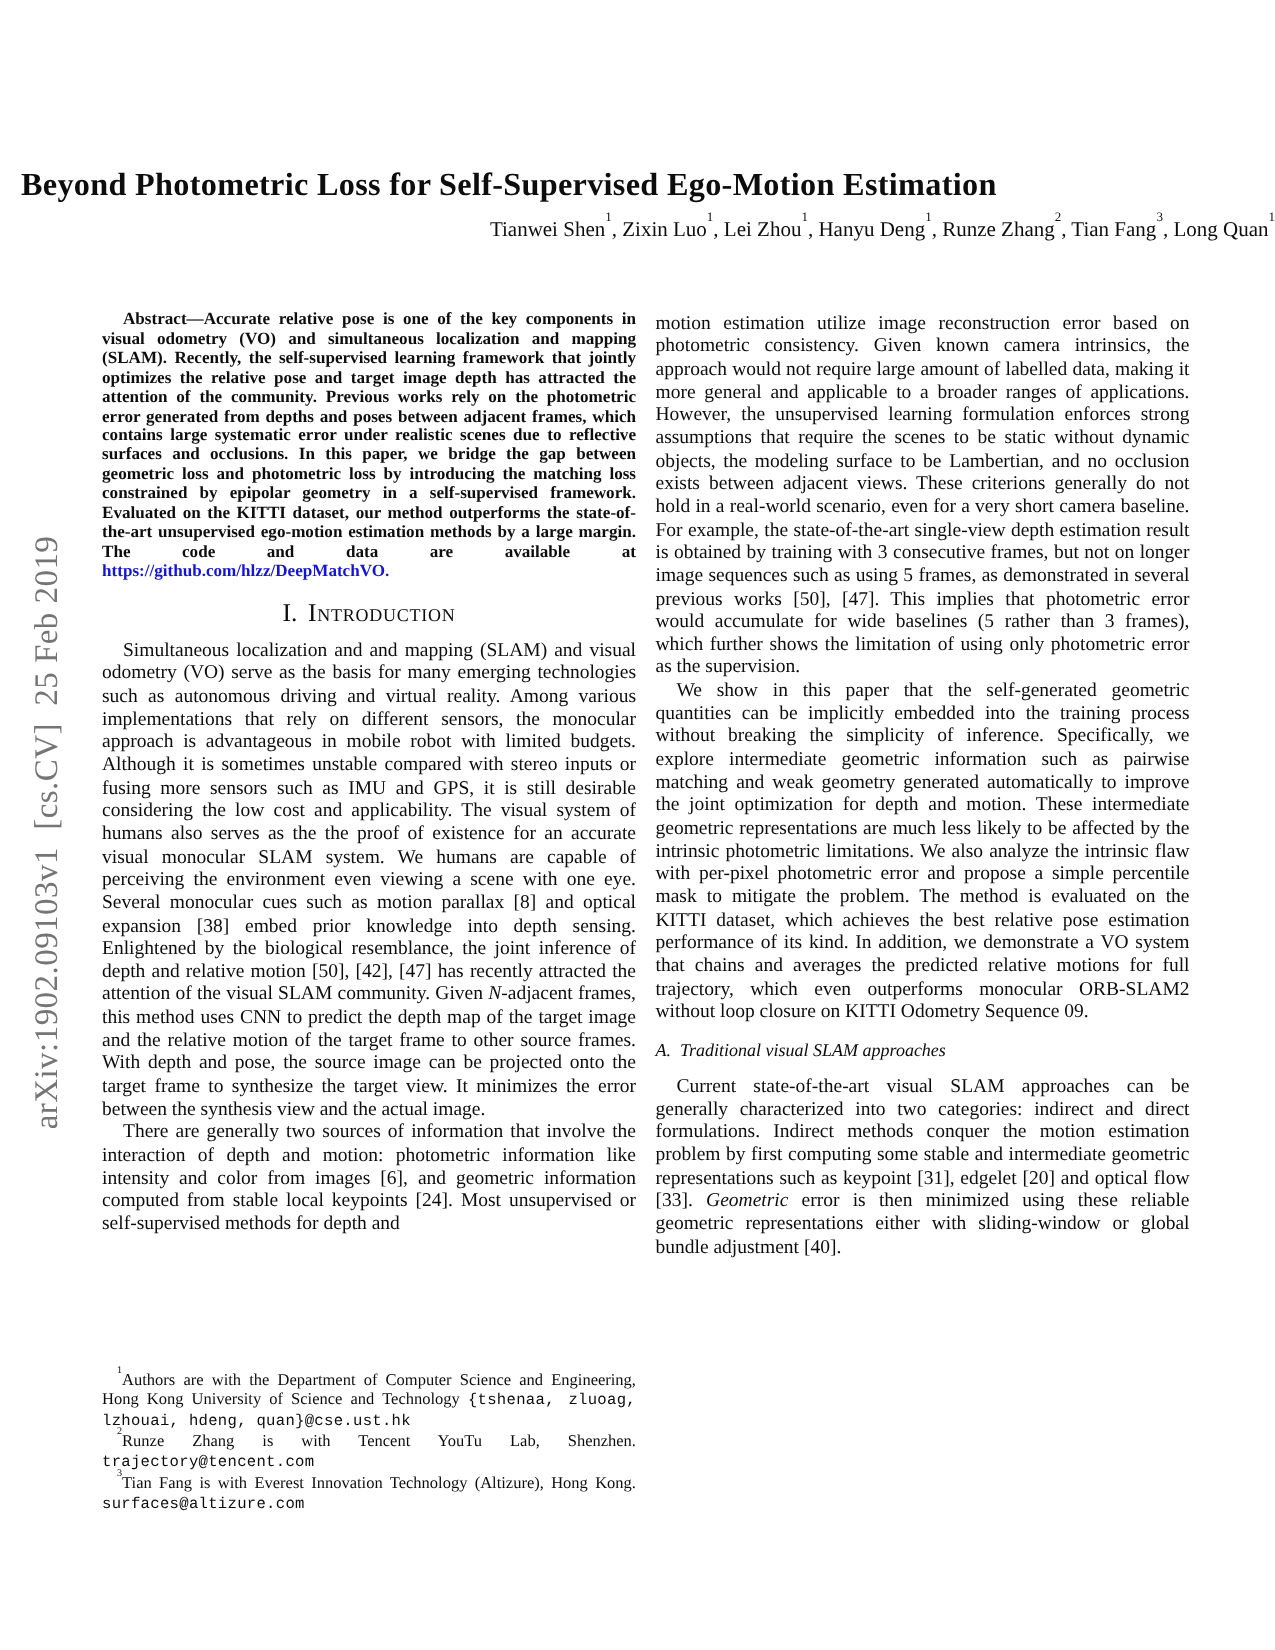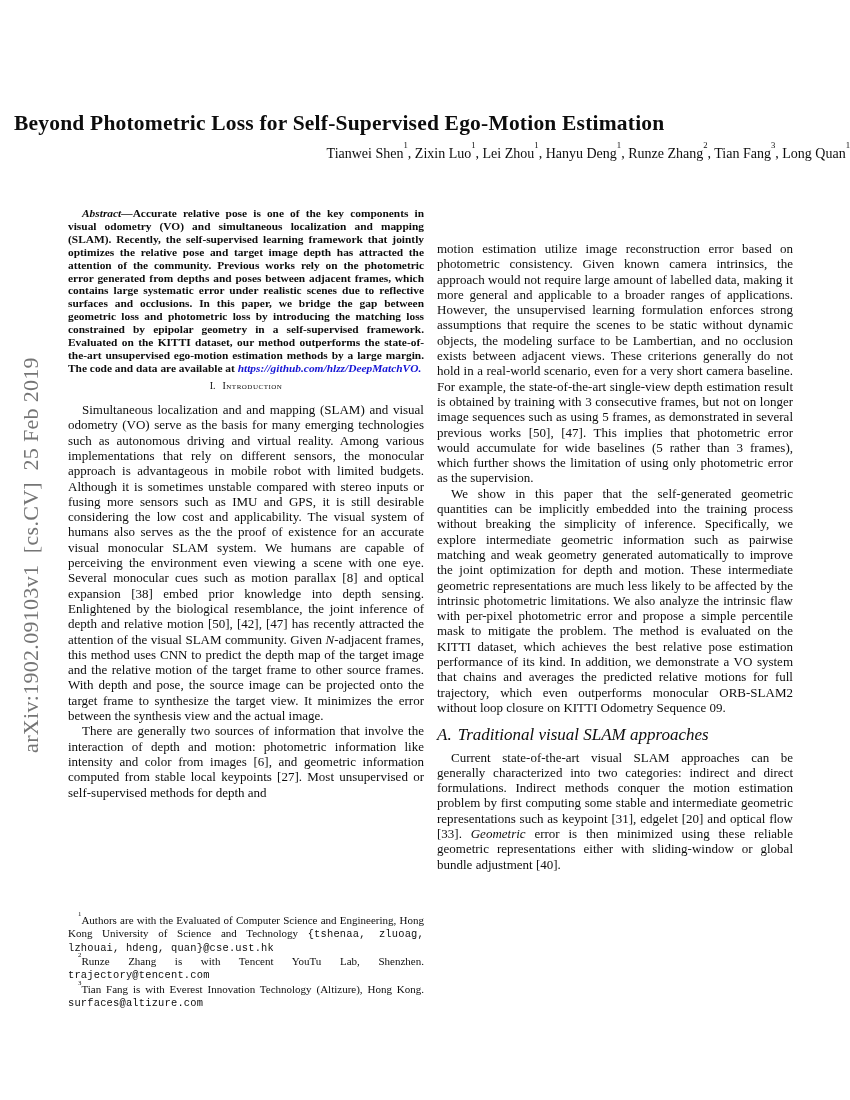--- a/index.html
+++ b/index.html
@@ -29,40 +29,40 @@
     text-align:right;font-size:14px;margin:0;
   }
   sup, .sup{font-size:62%;line-height:0;position:relative;top:-0.45em;}
 
   
   .col{position:absolute;top:207px;width:356px;font-size:13px;line-height:15.3px;text-align:justify;}
   .col-left{left:68px;height:803px;}
   .col-right{left:437px;}
 
   p{margin:0;text-indent:14px;}
-  p.noindent{text-indent:0;margin-top:34px;}
+  p.noindent{text-indent:0;}
 
   
   .abstract{
     font-weight:bold;font-size:11.4px;line-height:12.9px;
     text-align:justify;text-indent:14px;margin:0;
   }
-  .abstract-label{font-style:italic;}
-  .github-link{color:#1414d4;font-style:italic;}
+  .abstract-label{}
+  .github-link{color:#1414d4;}
 
   
   .sec-heading{
-    text-align:center;font-weight:normal;font-size:10px;
-    margin:3px 0 9px 0;text-indent:0;
+    text-align:center;font-weight:normal;font-size:17px;
+    margin:13px 0 9px 0;text-indent:0;
   }
   .sec-num{margin-right:7px;}
   .sec-title{font-variant:small-caps;letter-spacing:0.5px;}
 
   .subsec-heading{
-    font-style:italic;font-weight:normal;font-size:17px;
+    font-style:italic;font-weight:normal;font-size:12px;
     margin:12px 0 7px 0;text-indent:0;text-align:left;
   }
   .subsec-num{margin-right:6px;}
 
   
   .footnotes{
     position:absolute;left:0;right:0;bottom:0;
     font-size:11px;line-height:13.2px;text-align:justify;
   }
   .footnote{text-indent:10px;margin:0;}
@@ -81,24 +81,24 @@
   <div class="authors"><span>Tianwei Shen</span><sup>1</sup><span>, Zixin Luo</span><sup>1</sup><span>, Lei Zhou</span><sup>1</sup><span>, Hanyu Deng</span><sup>1</sup><span>, Runze Zhang</span><sup>2</sup><span>, Tian Fang</span><sup>3</sup><span>, Long Quan</span><sup>1</sup></div>
 
   <div class="col col-left">
 
     <p class="abstract"><span class="abstract-label">Abstract—</span><span>Accurate relative pose is one of the key components in visual odometry (VO) and simultaneous localization and mapping (SLAM). Recently, the self-supervised learning framework that jointly optimizes the relative pose and target image depth has attracted the attention of the community. Previous works rely on the photometric error generated from depths and poses between adjacent frames, which contains large systematic error under realistic scenes due to reflective surfaces and occlusions. In this paper, we bridge the gap between geometric loss and photometric loss by introducing the matching loss constrained by epipolar geometry in a self-supervised framework. Evaluated on the KITTI dataset, our method outperforms the state-of-the-art unsupervised ego-motion estimation methods by a large margin. The code and data are available at </span><span class="github-link">https://github.com/hlzz/DeepMatchVO.</span></p>
 
     <h2 class="sec-heading"><span class="sec-num">I.</span><span class="sec-title">Introduction</span></h2>
 
     <p><span>Simultaneous localization and and mapping (SLAM) and visual odometry (VO) serve as the basis for many emerging technologies such as autonomous driving and virtual reality. Among various implementations that rely on different sensors, the monocular approach is advantageous in mobile robot with limited budgets. Although it is sometimes unstable compared with stereo inputs or fusing more sensors such as IMU and GPS, it is still desirable considering the low cost and applicability. The visual system of humans also serves as the the proof of existence for an accurate visual monocular SLAM system. We humans are capable of perceiving the environment even viewing a scene with one eye. Several monocular cues such as motion parallax [8] and optical expansion [38] embed prior knowledge into depth sensing. Enlightened by the biological resemblance, the joint inference of depth and relative motion [50], [42], [47] has recently attracted the attention of the visual SLAM community. Given </span><span class="seg-i">N</span><span>-adjacent frames, this method uses CNN to predict the depth map of the target image and the relative motion of the target frame to other source frames. With depth and pose, the source image can be projected onto the target frame to synthesize the target view. It minimizes the error between the synthesis view and the actual image.</span></p>
 
-    <p>There are generally two sources of information that involve the interaction of depth and motion: photometric information like intensity and color from images [6], and geometric information computed from stable local keypoints [27]. Most unsupervised or self-supervised methods for depth and</p>
+    <p>There are generally two sources of information that involve the interaction of depth and motion: photometric information like intensity and color from images [6], and geometric information computed from stable local keypoints [24]. Most unsupervised or self-supervised methods for depth and</p>
 
     <div class="footnotes">
-      <p class="footnote"><sup>1</sup><span>Authors are with the Evaluated of Computer Science and Engineering, Hong Kong University of Science and Technology </span><span class="seg-mono">{tshenaa, zluoag, lzhouai, hdeng, quan}@cse.ust.hk</span></p>
+      <p class="footnote"><sup>1</sup><span>Authors are with the Department of Computer Science and Engineering, Hong Kong University of Science and Technology </span><span class="seg-mono">{tshenaa, zluoag, lzhouai, hdeng, quan}@cse.ust.hk</span></p>
       <p class="footnote"><sup>2</sup><span>Runze Zhang is with Tencent YouTu Lab, Shenzhen. </span><span class="seg-mono">trajectory@tencent.com</span></p>
       <p class="footnote"><sup>3</sup><span>Tian Fang is with Everest Innovation Technology (Altizure), Hong Kong. </span><span class="seg-mono">surfaces@altizure.com</span></p>
     </div>
   </div>
 
   <div class="col col-right">
 
     <p class="noindent">motion estimation utilize image reconstruction error based on photometric consistency. Given known camera intrinsics, the approach would not require large amount of labelled data, making it more general and applicable to a broader ranges of applications. However, the unsupervised learning formulation enforces strong assumptions that require the scenes to be static without dynamic objects, the modeling surface to be Lambertian, and no occlusion exists between adjacent views. These criterions generally do not hold in a real-world scenario, even for a very short camera baseline. For example, the state-of-the-art single-view depth estimation result is obtained by training with 3 consecutive frames, but not on longer image sequences such as using 5 frames, as demonstrated in several previous works [50], [47]. This implies that photometric error would accumulate for wide baselines (5 rather than 3 frames), which further shows the limitation of using only photometric error as the supervision.</p>
 
     <p>We show in this paper that the self-generated geometric quantities can be implicitly embedded into the training process without breaking the simplicity of inference. Specifically, we explore intermediate geometric information such as pairwise matching and weak geometry generated automatically to improve the joint optimization for depth and motion. These intermediate geometric representations are much less likely to be affected by the intrinsic photometric limitations. We also analyze the intrinsic flaw with per-pixel photometric error and propose a simple percentile mask to mitigate the problem. The method is evaluated on the KITTI dataset, which achieves the best relative pose estimation performance of its kind. In addition, we demonstrate a VO system that chains and averages the predicted relative motions for full trajectory, which even outperforms monocular ORB-SLAM2 without loop closure on KITTI Odometry Sequence 09.</p>

